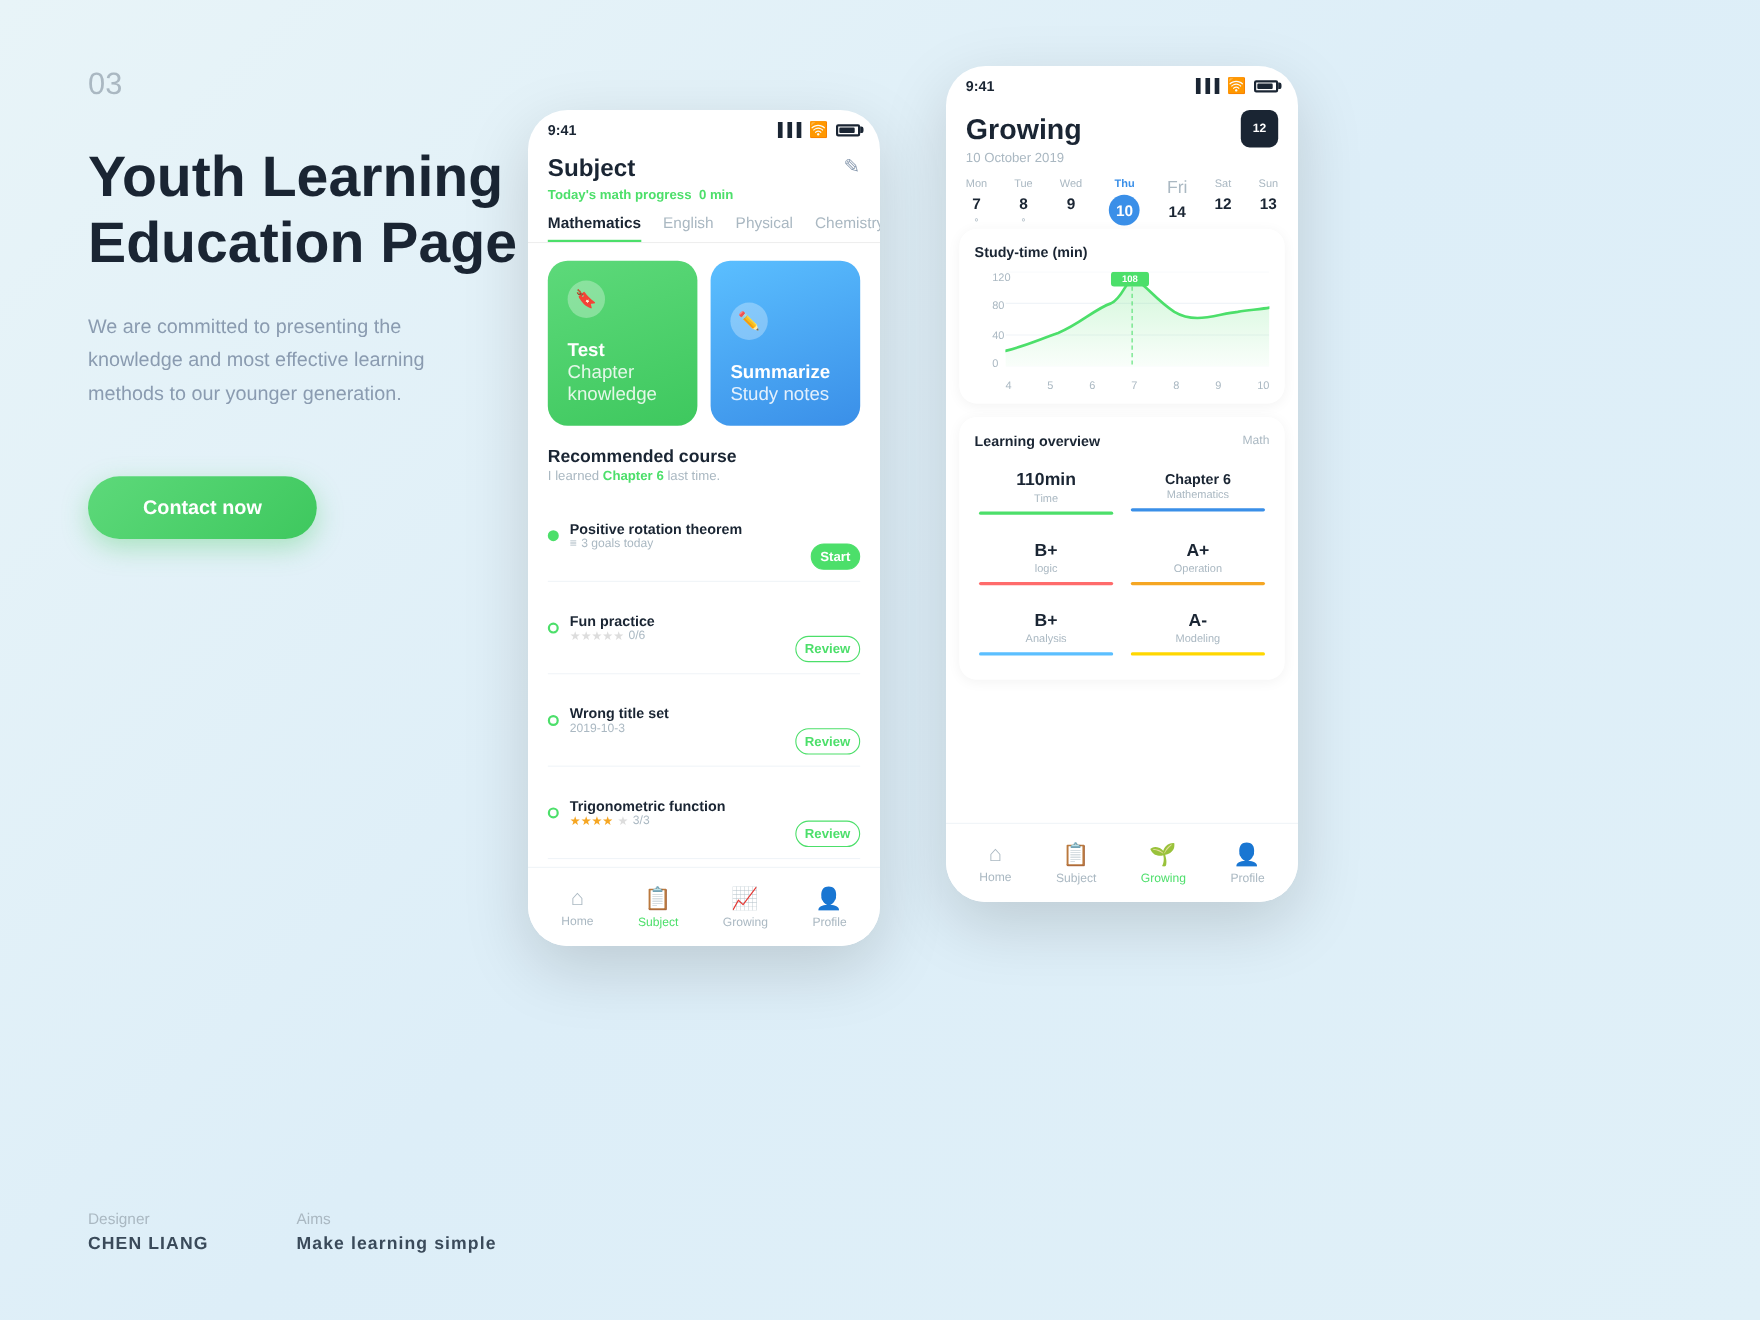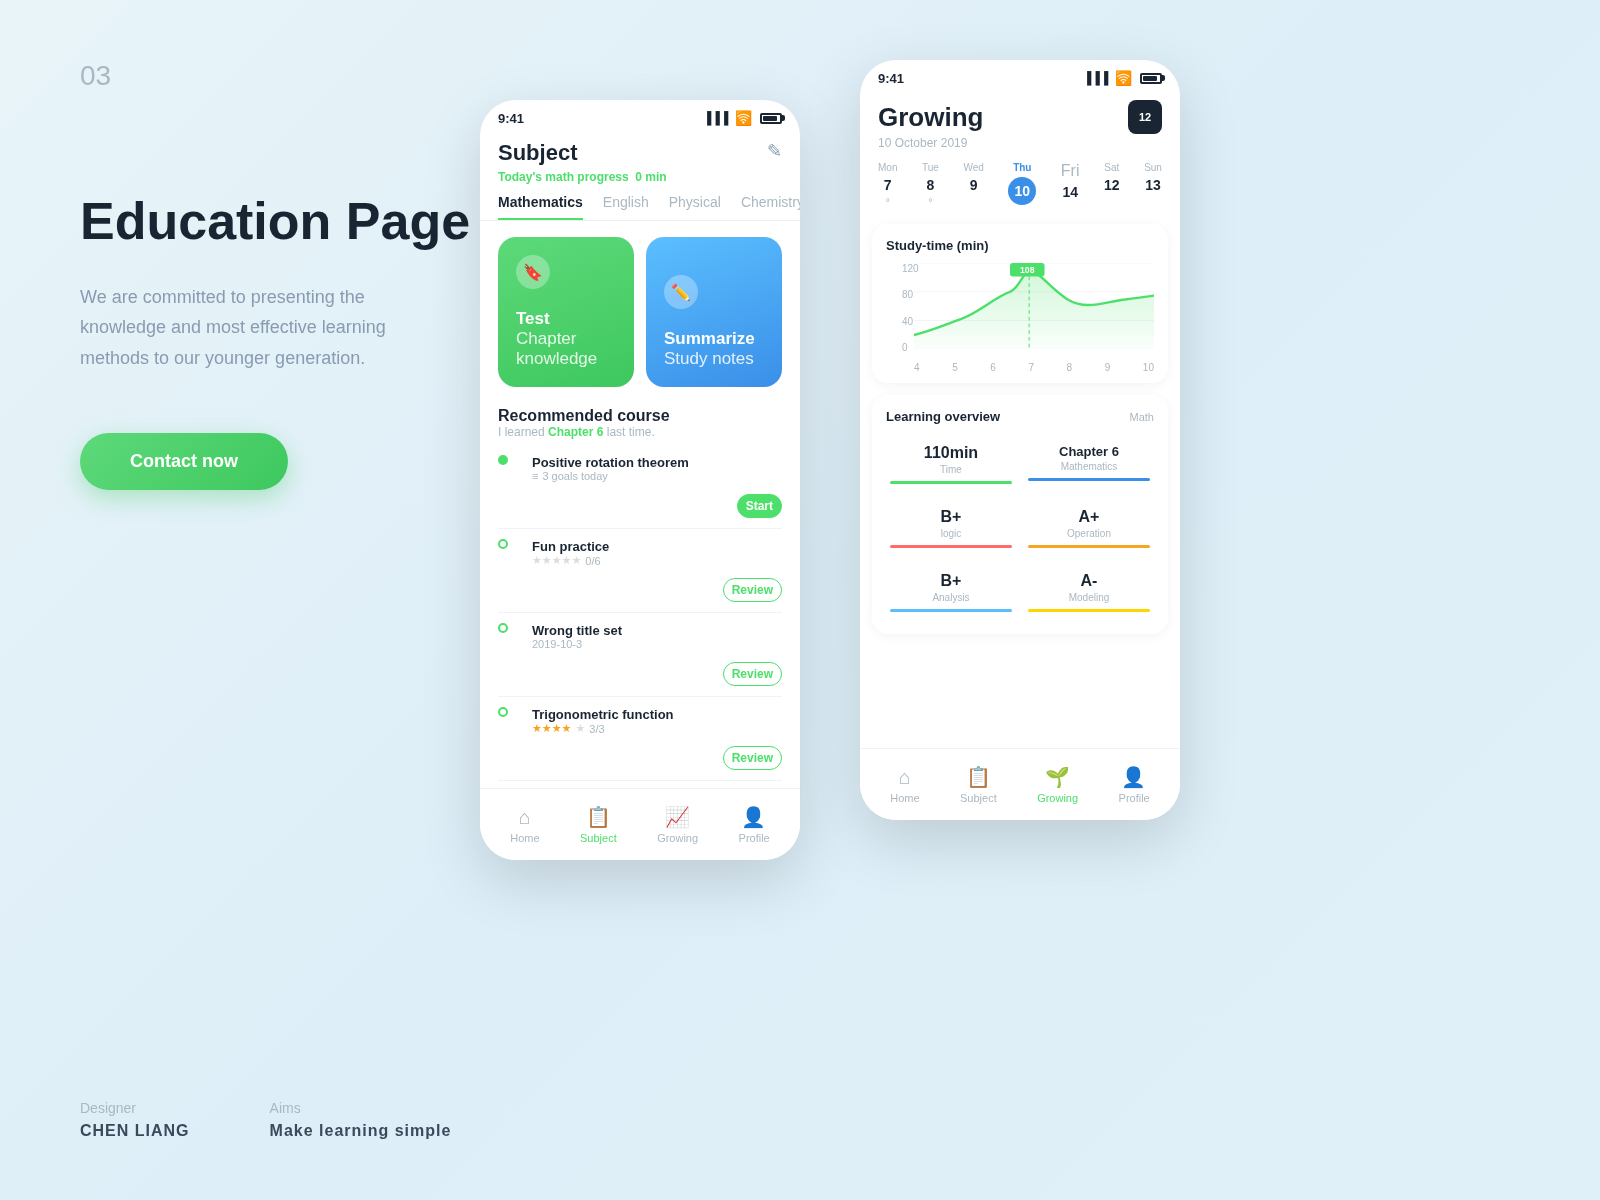--- a/index.html
+++ b/index.html
@@ -190,23 +190,24 @@
     }
     .card-name { font-size: 17px; font-weight: 700; }
     .card-sub { font-size: 17px; opacity: 0.85; }
     .section-header { padding: 0 18px; margin-bottom: 6px; }
     .section-title { font-size: 16px; font-weight: 700; color: #1a2533; }
     .section-sub { font-size: 12px; color: #aab8c2; }
     .section-sub span { color: #4cdf6a; }
     .course-list { padding: 0 18px; }
     .course-item {
       display: flex;
+      align-items: center;
       padding: 10px 0;
       border-bottom: 1px solid #f0f4f8;
-      gap: 24px;
+      gap: 10px;
     }
     .course-dot {
       width: 10px; height: 10px;
       border-radius: 50%;
       border: 2px solid #4cdf6a;
       flex-shrink: 0;
     }
     .course-dot.filled { background: #4cdf6a; }
     .course-info { flex: 1; }
     .course-name { font-size: 13px; font-weight: 600; color: #1a2533; }
@@ -282,21 +283,20 @@
       align-items: center;
       justify-content: center;
       color: white;
       font-size: 14px;
     }
     .growing-date { font-size: 12px; color: #aab8c2; margin-bottom: 12px; }
     .week-row {
       display: flex;
       justify-content: space-between;
       padding: 0 18px;
-      margin-bottom: 16px;
     }
     .day-item {
       display: flex;
       flex-direction: column;
       align-items: center;
       gap: 4px;
       font-size: 11px;
       color: #8a9bb0;
     }
     .day-item.active .day-num {
@@ -389,21 +389,21 @@
     .phone-growing .phone-bottom-nav {
       position: absolute;
     }
   </style>
 </head>
 <body>
 
 <div class="left-panel">
   <div class="page-number">03</div>
   <h1 class="main-title">
-    <br>
+    <span>Youth Learning</span><br>
     <span>Education Page</span>
   </h1>
   <p class="subtitle">We are committed to presenting the knowledge and most effective learning methods to our younger generation.</p>
   <button class="contact-btn">Contact now</button>
 </div>
 
 <div class="footer-info">
   <div>
     <div class="footer-label">Designer</div>
     <div class="footer-value">CHEN LIANG</div>

